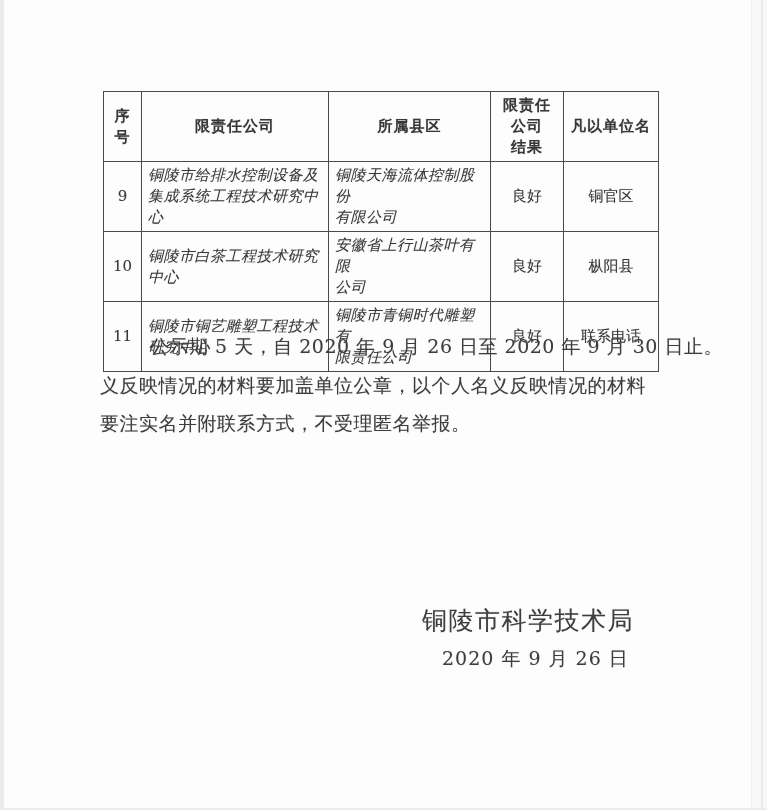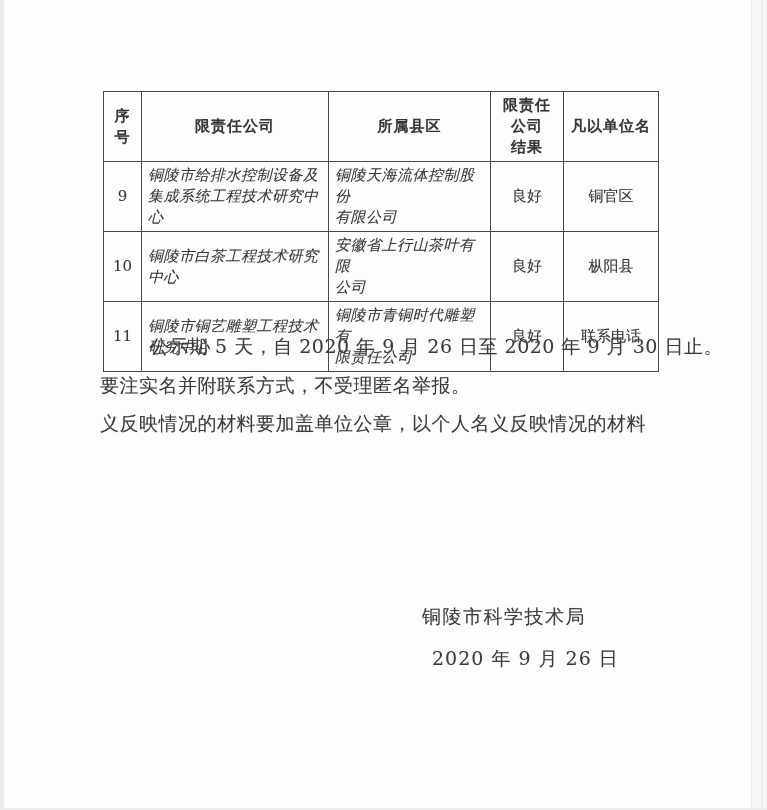--- a/index.html
+++ b/index.html
@@ -66,27 +66,27 @@
     letter-spacing: 0.5px;
     color: #3d3d3d;
     text-shadow: 0 0 1px rgba(40,40,40,0.25);
   }
   .nline { white-space: nowrap; }
   .nline.indent-first { padding-left: 50px; }
   .nline.indent-contact { padding-left: 43px; }
 
   .sig {
     position: absolute; left: 422px; top: 604px;
-    font-size: 19px; letter-spacing: 1.5px;
+    font-size: 25px; letter-spacing: 1.5px;
     color: #3d3d3d;
     text-shadow: 0 0 1px rgba(40,40,40,0.25);
     white-space: nowrap;
   }
   .sig-date {
-    position: absolute; left: 432px; top: 646px;
+    position: absolute; left: 442px; top: 646px;
     font-size: 19px; letter-spacing: 1px;
     color: #3d3d3d;
     text-shadow: 0 0 1px rgba(40,40,40,0.25);
     white-space: nowrap;
   }
 </style>
 </head>
 <body>
 
 <div class="page">
@@ -141,19 +141,19 @@
         <td class="c-left">铜陵市青铜时代雕塑有
 限责任公司</td>
         <td class="c-center">良好</td>
         <td class="c-center">联系电话</td>
       </tr>
     </tbody>
   </table>
 
   <div class="notice">
     <div class="nline indent-first">公示期 5 天，自 2020 年 9 月 26 日至 2020 年 9 月 30 日止。</div>
+    <div class="nline">义反映情况的材料要加盖单位公章，以个人名义反映情况的材料</div>
     <div class="nline">要注实名并附联系方式，不受理匿名举报。</div>
-    <div class="nline">义反映情况的材料要加盖单位公章，以个人名义反映情况的材料</div>
   </div>
 
   <div class="sig">铜陵市科学技术局</div>
   <div class="sig-date">2020 年 9 月 26 日</div>
 </div>
 
 </body></html>

